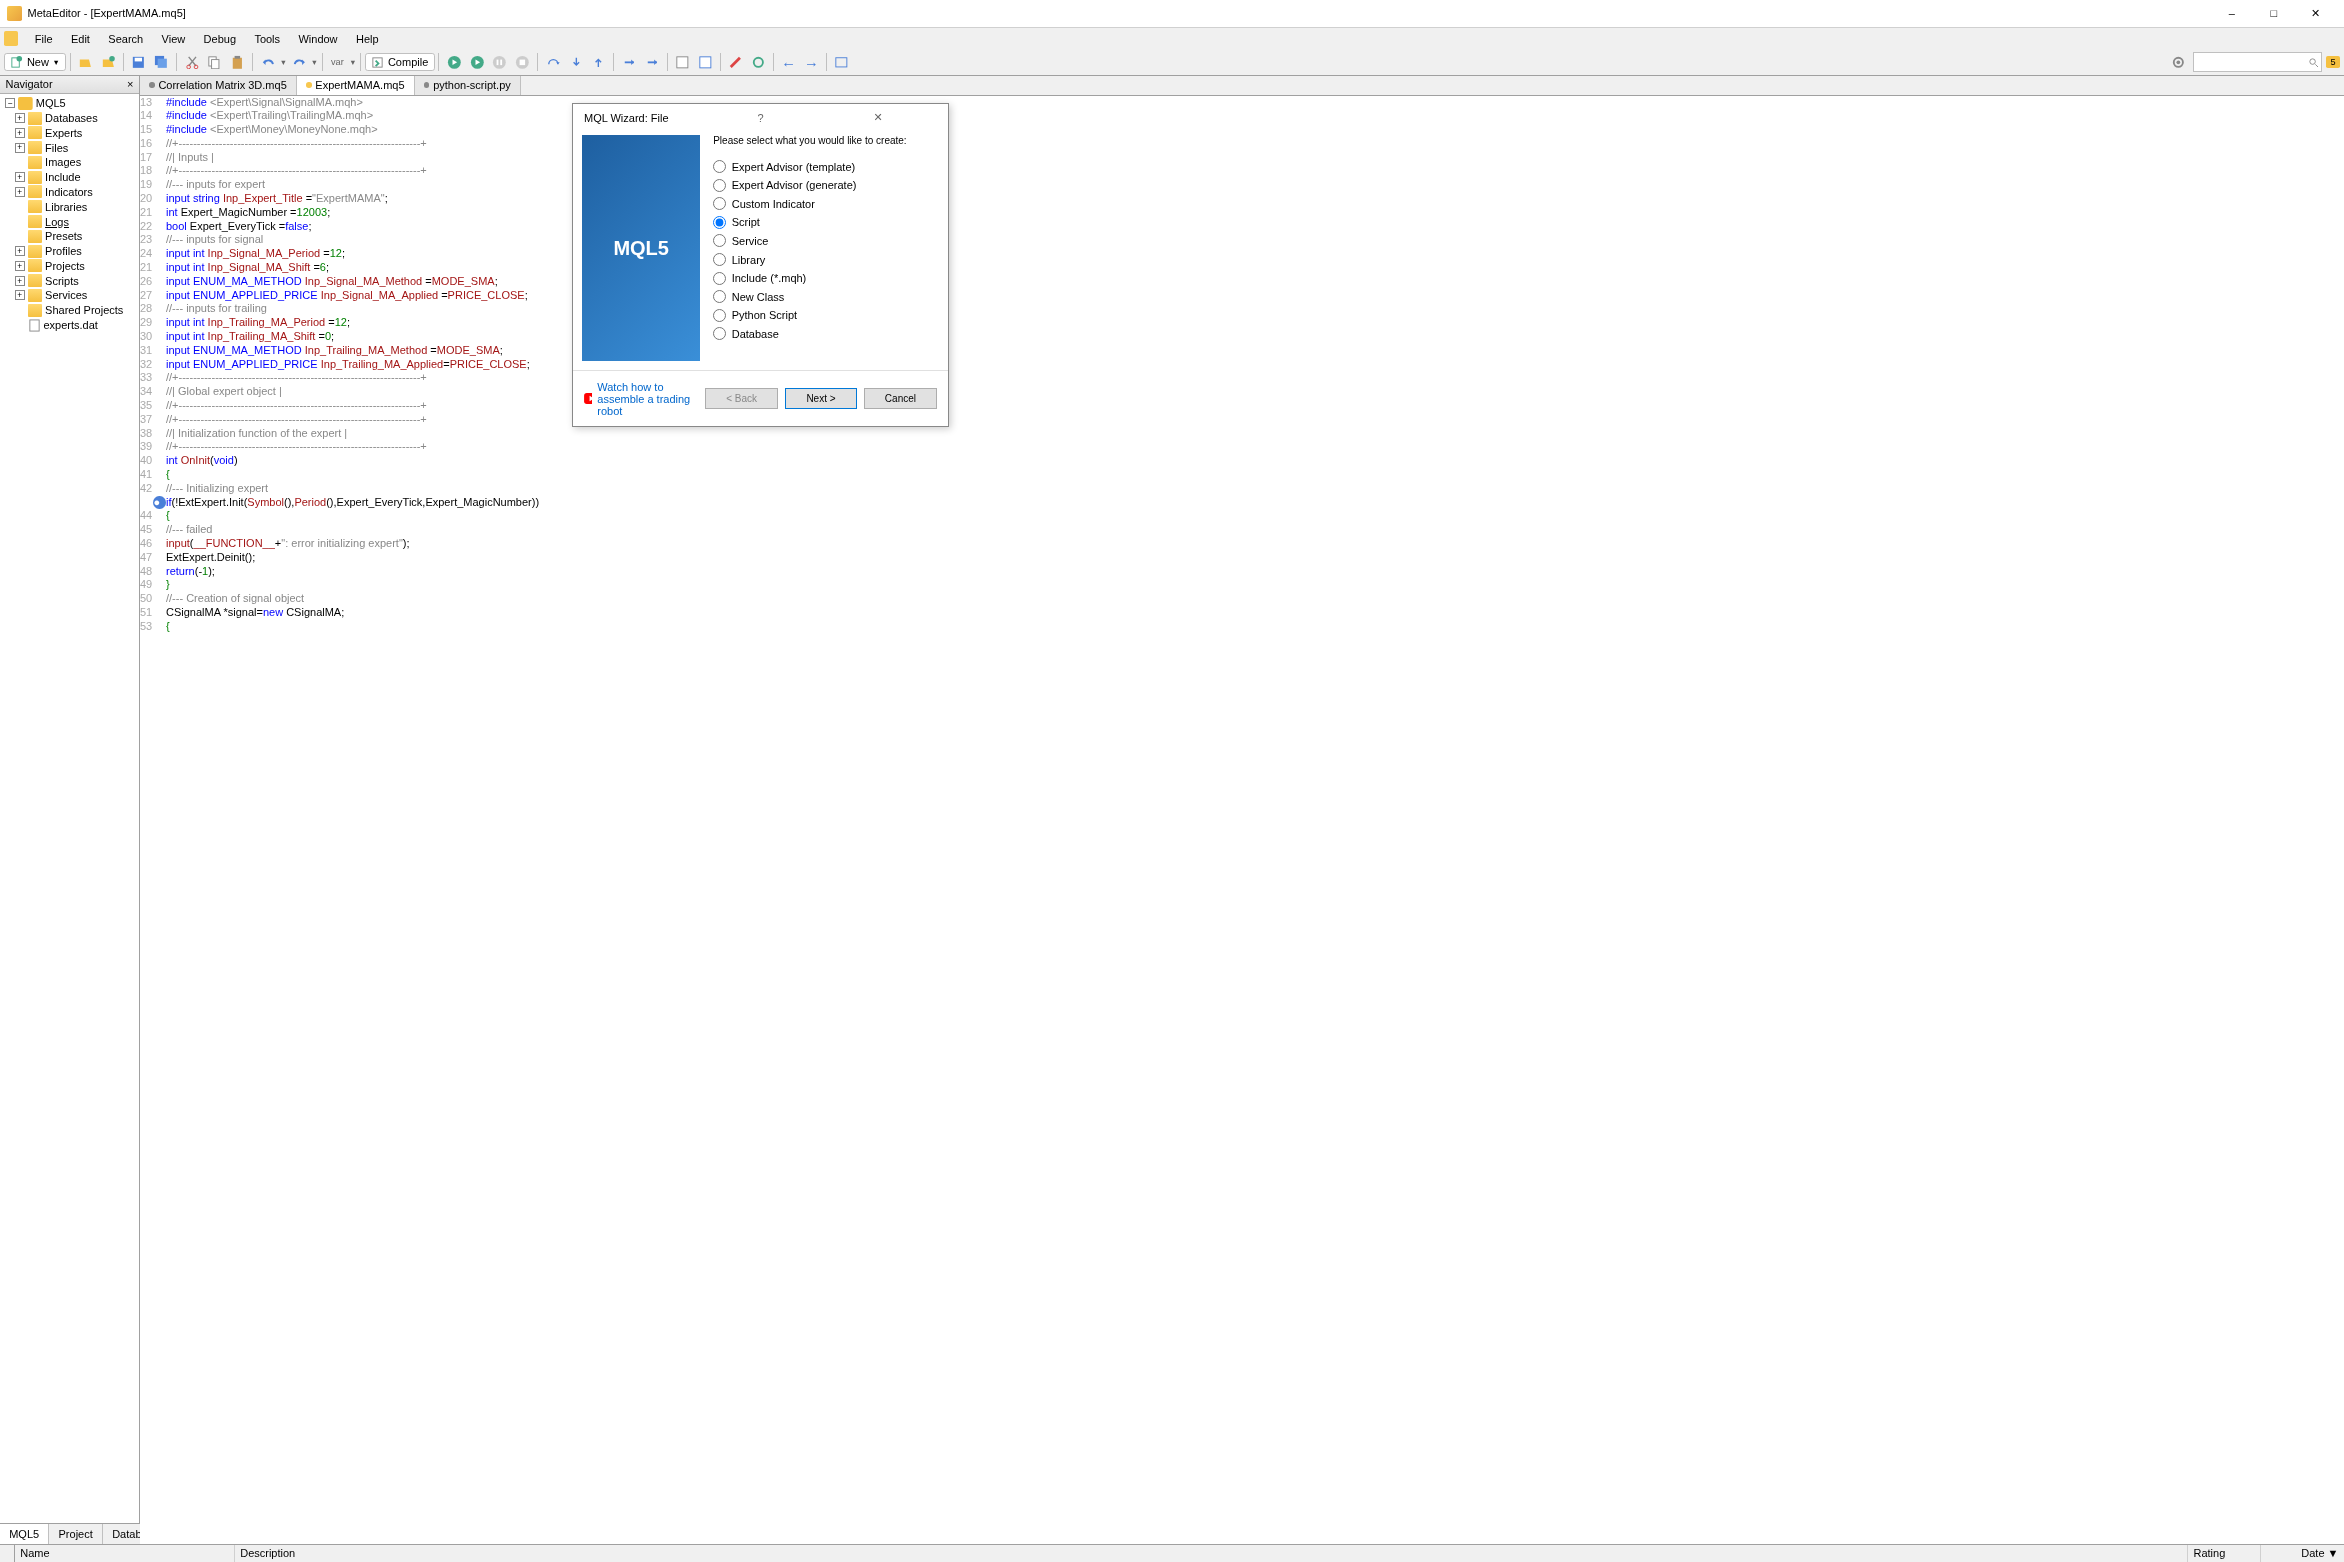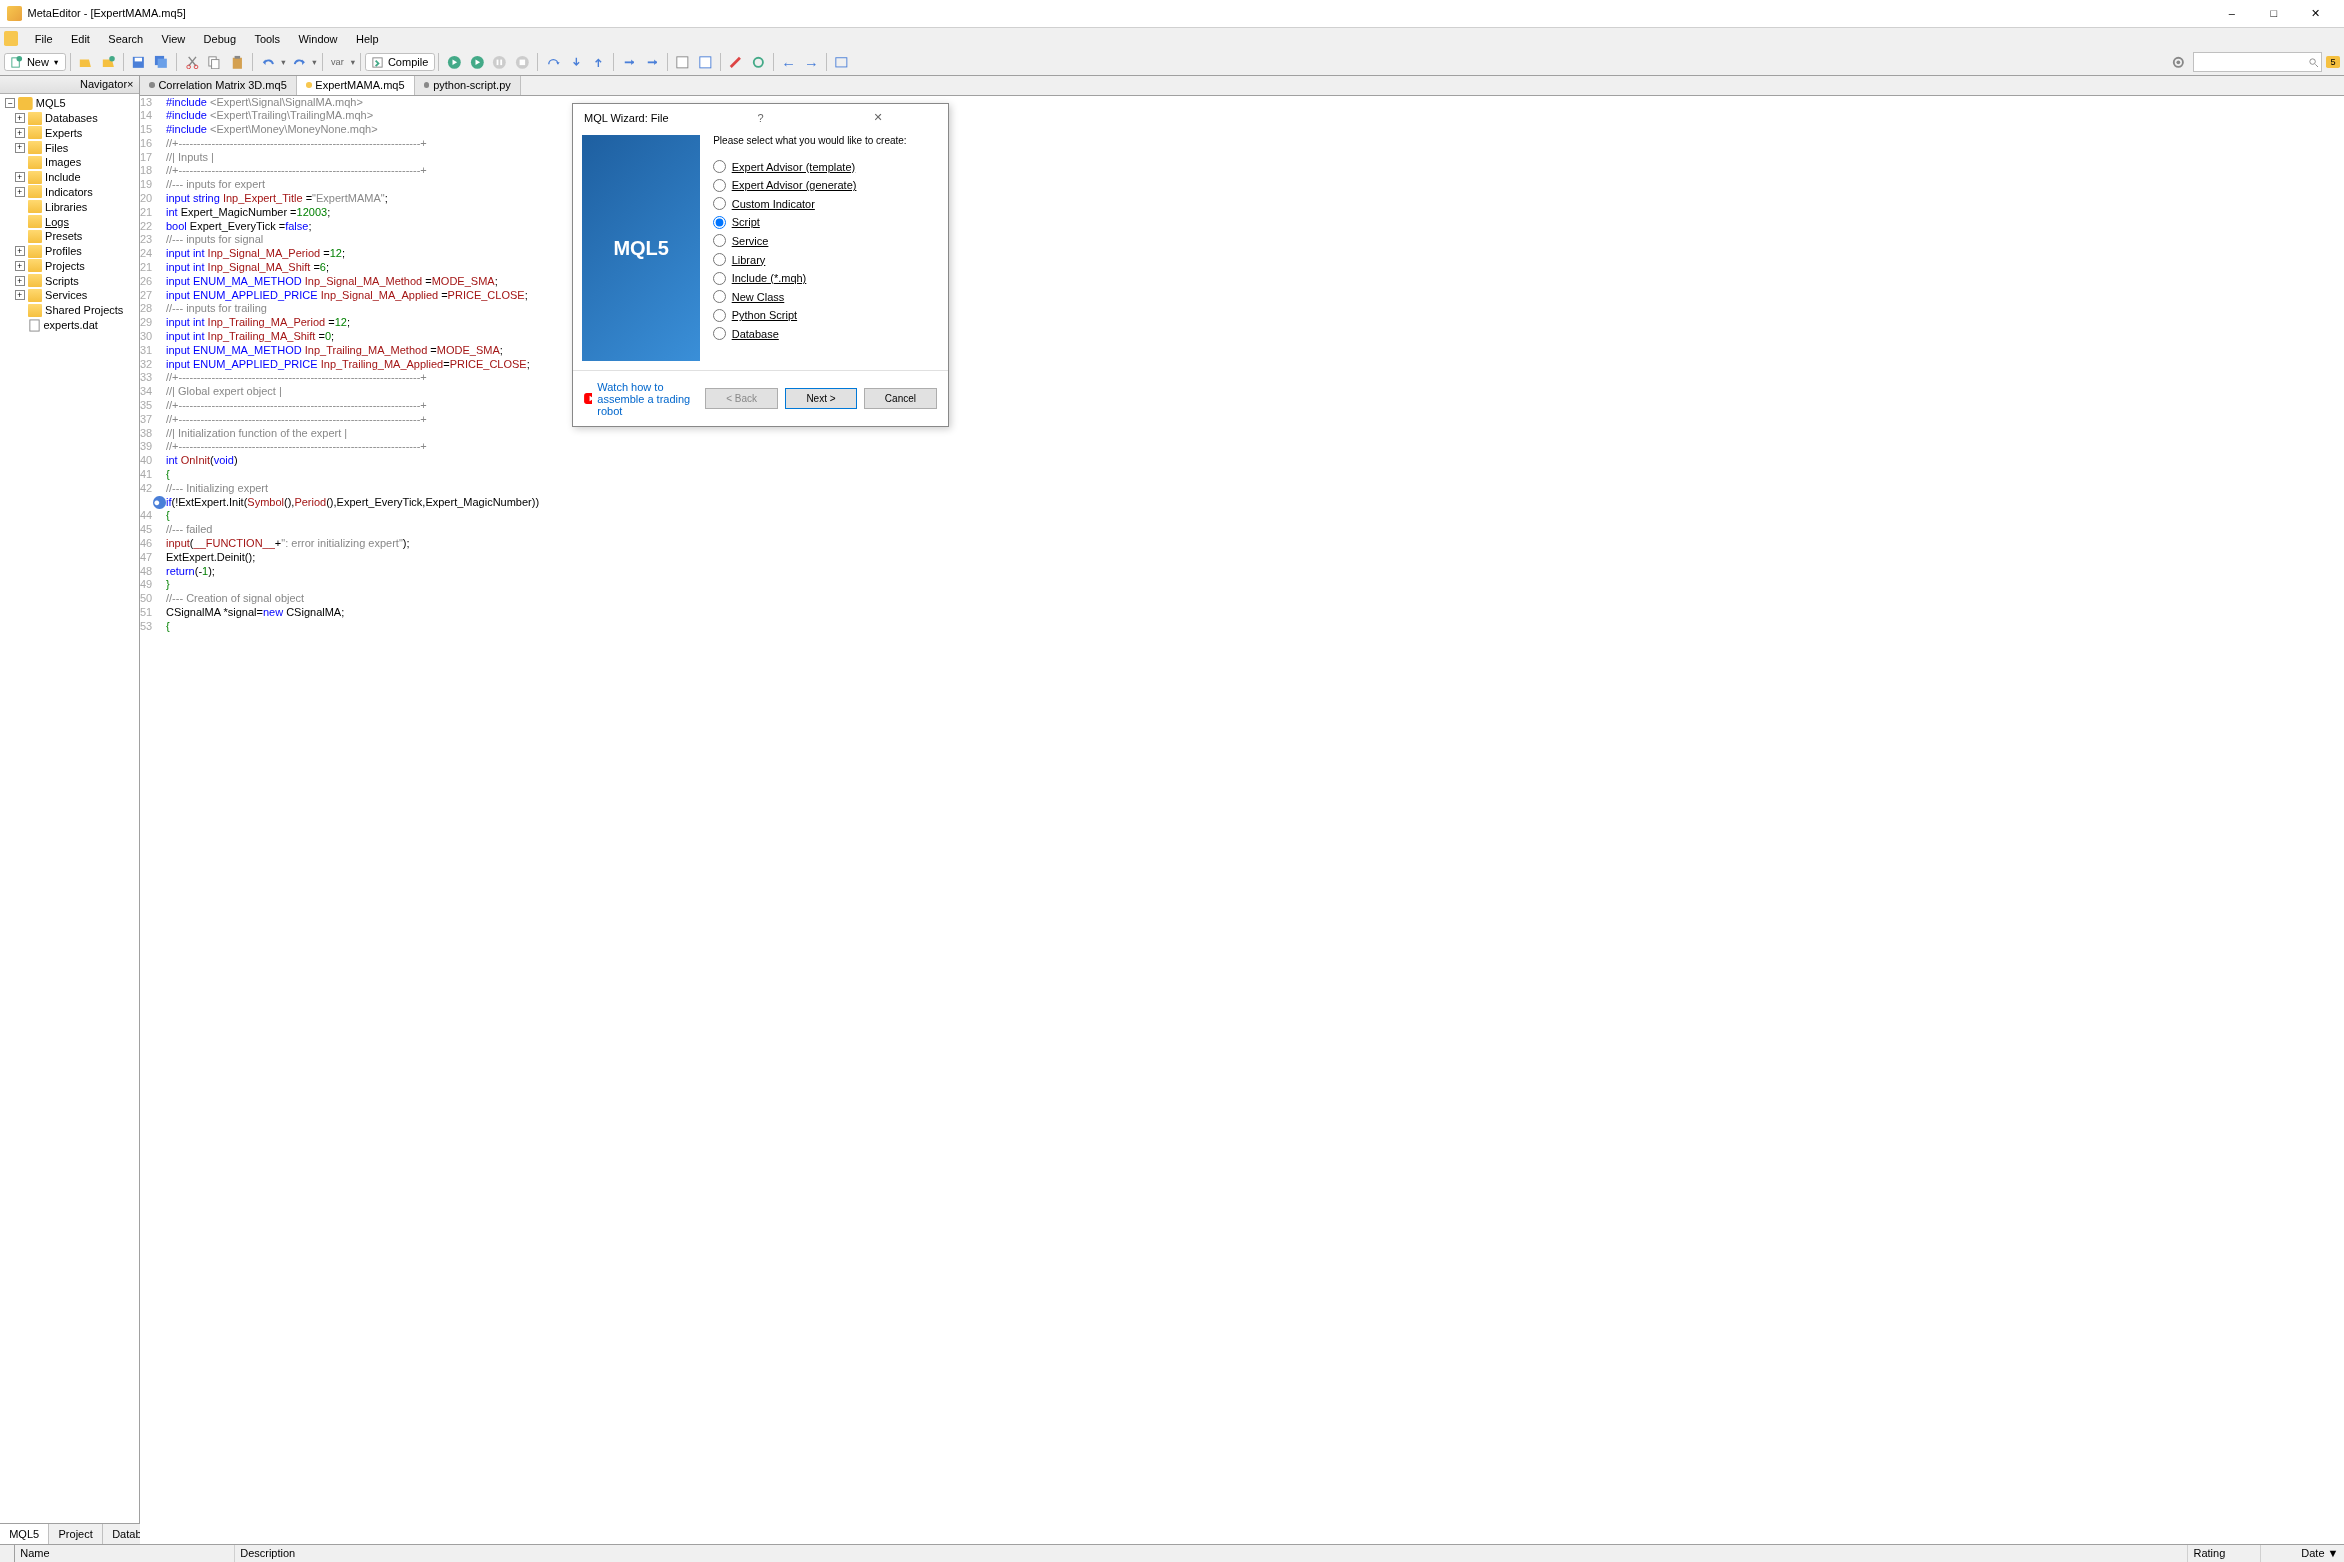--- a/index.html
+++ b/index.html
@@ -17,21 +17,21 @@
     .toolbar { height: 26px; display: flex; align-items: center; padding: 1.8px 3.7px; background: #f0f0f0; border-bottom: 0.9px solid #a0a0a0; gap: 0.9px; }
     .toolbar .tb { width: 22px; height: 22px; display: flex; align-items: center; justify-content: center; cursor: pointer; border-radius: 1.8px; }
     .toolbar .sep { width: 0.9px; height: 18.4px; background: #c0c0c0; margin: 0 2.8px; }
     .toolbar .newbtn { display: flex; align-items: center; padding: 1.8px 5.5px; border: 0.9px solid #c0c0c0; border-radius: 2.8px; background: #fff; gap: 3.7px; cursor: pointer; }
     .toolbar .newbtn .caret { font-size: 7.3px; }
     .toolbar .search { margin-left: auto; width: 129px; height: 20px; border: 0.9px solid #c0c0c0; background: #fff; padding: 0 3.7px; display: flex; align-items: center; }
     
     .main { display: flex; height: calc(100vh - 27.5px - 22px - 26px - 18.4px); }
     
     .navigator { width: 140px; background: #fff; border-right: 0.9px solid #a0a0a0; display: flex; flex-direction: column; }
-    .nav-header { background: linear-gradient(#f0f0f0, #e0e0e0); padding: 2.8px 5.5px; font-weight: 400; border-bottom: 0.9px solid #b0b0b0; display: flex; justify-content: flex-end; }
+    .nav-header { background: linear-gradient(#f0f0f0, #e0e0e0); padding: 2.8px 5.5px; font-weight: 400; border-bottom: 0.9px solid #b0b0b0; display: flex; justify-content: space-between; }
     .nav-tree { flex: 1; overflow: auto; padding: 1.8px; }
     .nav-node { display: flex; align-items: center; padding: 0.9px 3.7px; cursor: pointer; gap: 2.8px; }
     .nav-exp { width: 10px; height: 10px; border: 0.9px solid #888; display: flex; align-items: center; justify-content: center; font-size: 8.3px; line-height: 1; background: #fff; }
     .nav-exp.blank { border: none; background: none; }
     .nav-ficon { width: 14.7px; height: 13px; background: linear-gradient(#ffd970, #f5c040); border-radius: 0.9px; }
     .nav-tabs { display: flex; border-top: 0.9px solid #a0a0a0; }
     .nav-tab { padding: 3.7px 9.2px; border-right: 0.9px solid #c0c0c0; cursor: pointer; background: #f0f0f0; }
     .nav-tab.active { background: #fff; }
     
     .editor-area { flex: 1; display: flex; flex-direction: column; position: relative; }
@@ -56,21 +56,21 @@
     .brace { color: #008000; }
     
     .wizard { position: absolute; top: 27.5px; left: 432px; width: 377px; background: #fff; border: 0.9px solid #888; box-shadow: 1.8px 1.8px 7.3px rgba(0,0,0,0.2); }
     .wz-title { padding: 7.3px 11px; display: flex; align-items: center; }
     .wz-title span { flex: 1; }
     .wz-title .wzbtn { width: 26px; text-align: center; cursor: pointer; color: #666; }
     .wz-body { display: flex; padding: 3.7px 9.2px 9.2px 9.2px; gap: 13px; }
     .wz-img { width: 118px; height: 226px; background: linear-gradient(135deg, #1e5fa0, #3a8fd8); display: flex; align-items: center; justify-content: center; color: #fff; font-weight: bold; font-size: 20px; font-family: Arial; }
     .wz-right { flex: 1; }
     .wz-prompt { margin-bottom: 11px; font-size: 10px; }
-    .wz-radio { display: flex; align-items: center; gap: 5.5px; padding: 2.8px 0; font-size: 10px; text-decoration: underline; }
+    .wz-radio { display: flex; align-items: center; gap: 5.5px; padding: 2.8px 0; font-size: 10px; }
     .wz-radio input { margin: 0; }
     .wz-footer { padding: 9.2px 11px; display: flex; align-items: center; gap: 7.3px; border-top: 0.9px solid #e0e0e0; }
     .wz-footer .link { color: #0066cc; flex: 1; font-size: 10px; cursor: pointer; display: flex; align-items: center; gap: 5.5px; }
     .wz-footer button { padding: 3.7px 20px; border: 0.9px solid #adadad; background: #e1e1e1; cursor: pointer; font-size: 10px; }
     .wz-footer button.primary { border: 0.9px solid #0078d7; }
     .wz-footer button:disabled { color: #888; }
     
     .toolbox { height: 285px; border-top: 0.9px solid #a0a0a0; display: flex; flex-direction: column; background: #fff; }
     .tbx-vtab { width: 14.7px; writing-mode: vertical-rl; background: #f0f0f0; border-right: 0.9px solid #a0a0a0; display: flex; align-items: center; justify-content: center; font-size: 10px; padding: 3.7px 0; }
     .tbx-main { flex: 1; display: flex; flex-direction: column; }

